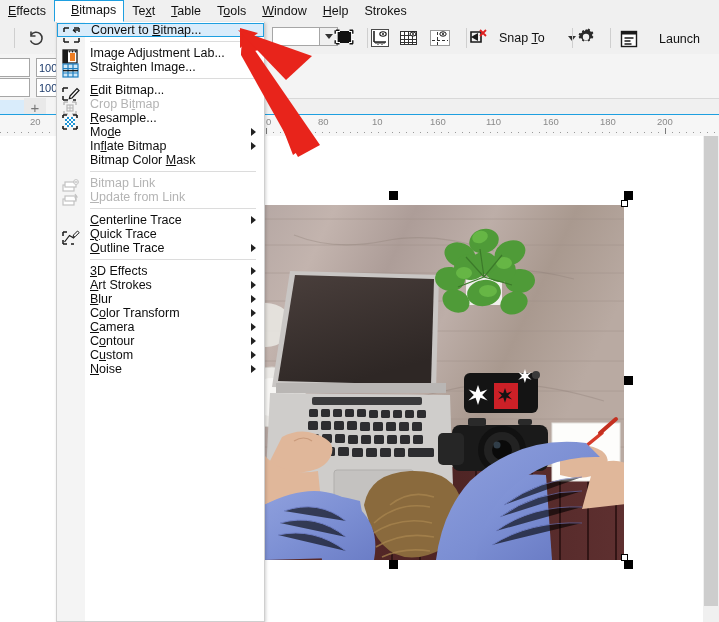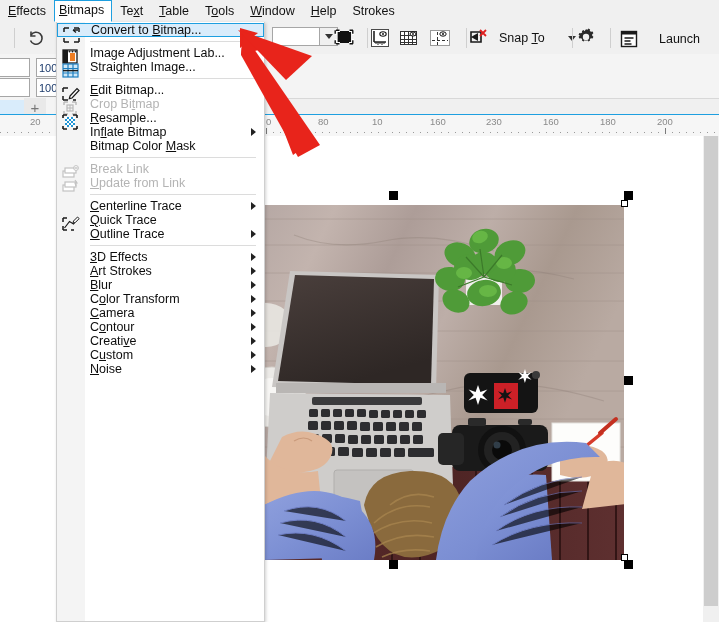--- a/index.html
+++ b/index.html
@@ -9,21 +9,21 @@
     font-size:12px;color:#1a1a1a;background:#ffffff;
     -webkit-font-smoothing:antialiased;
   }
   #root{position:relative;width:719px;height:622px;overflow:hidden;background:#f0f0f0;}
 
   
   .menubar{position:absolute;left:0;top:0;width:719px;height:22px;background:#f0f0f0;
            display:flex;align-items:center;}
   .menubar .mi{padding:3px 8px 4px 8px;font-size:12.5px;color:#111;line-height:14px;white-space:nowrap;}
   .menubar .mi.active{background:#ffffff;border:1px solid #1e9fe0;border-bottom:1px solid #ffffff;
-                      padding:2px 7px 4px 4px;position:relative;z-index:60;}
+                      padding:2px 7px 4px 16px;position:relative;z-index:60;}
   .u{text-decoration:underline;}
 
   
   .tb1{position:absolute;left:0;top:22px;width:719px;height:32px;background:#f0f0f0;
        border-bottom:1px solid #e2e2e2;display:flex;align-items:center;}
   .tb2{position:absolute;left:0;top:54px;width:719px;height:44px;background:#f4f4f4;
        border-bottom:1px solid #d8d8d8;display:flex;align-items:center;}
   .sep{width:1px;height:20px;background:#cfcfcf;margin:0 6px;}
   .tbtn{display:flex;align-items:center;gap:20px;padding:3px 5px;cursor:default;}
   .tlabel{font-size:12.5px;color:#111;white-space:nowrap;}
@@ -279,21 +279,21 @@
     <div style="position:absolute;left:-12px;top:46px;width:36px;height:14px;background:#d9ecfb;"></div>
     <div class="plus" style="left:24px;top:44px;width:22px;height:18px;">+</div>
   </div>
 
   <div class="hruler">
     <div class="tk" style="left:30px;">20</div>
     <div class="tk" style="left:266px;">0</div>
     <div class="tk" style="left:318px;">80</div>
     <div class="tk" style="left:372px;">10</div>
     <div class="tk" style="left:430px;">160</div>
-    <div class="tk" style="left:486px;">230</div>
+    <div class="tk" style="left:486px;">110</div>
     <div class="tk" style="left:543px;">160</div>
     <div class="tk" style="left:600px;">180</div>
     <div class="tk" style="left:657px;">200</div>
     <div class="tk" style="left:731px;">22</div>
     <div id="rulerticks">
         <div class="dot" style="left: 0px;"></div>
         <div class="dot" style="left: 7px;"></div>
         <div class="dot" style="left: 14px;"></div>
         <div class="dot" style="left: 21px;"></div>
         <div class="dot" style="left: 28px;"></div>
@@ -650,35 +650,39 @@
                 <rect x="6" y="10" width="2" height="2"></rect>
                 <rect x="10" y="10" width="2" height="2"></rect>
                 <rect x="4" y="12" width="2" height="2"></rect>
                 <rect x="8" y="12" width="2" height="2"></rect>
                 <rect x="12" y="12" width="2" height="2"></rect>
               </g>
             </svg></span>
           <span class="lbl"><span class="u">R</span>esample...</span>
         </div>
         <div class="row">
+          <span class="lbl">Mo<span class="u">d</span>e</span>
+          <span class="arw"></span>
+        </div>
+        <div class="row">
           <span class="lbl">In<span class="u">fl</span>ate Bitmap</span>
           <span class="arw"></span>
         </div>
         <div class="row">
           <span class="lbl">Bitmap Color <span class="u">M</span>ask</span>
         </div>
         <div class="divider"></div>
         <div class="row dis">
           <span class="ico"><svg width="20" height="18" viewBox="0 0 20 18">
               <rect x="2" y="7" width="11" height="6" fill="#fff" stroke="#c2c2c2" stroke-width="1.2"></rect>
               <rect x="4" y="4" width="11" height="5" fill="#fff" stroke="#c2c2c2" stroke-width="1.2"></rect>
               <circle cx="15" cy="4" r="2.4" fill="#fff" stroke="#c2c2c2"></circle>
               <path d="M13.4 4h3.2" stroke="#c2c2c2" stroke-width="1.4"></path>
             </svg></span>
-          <span class="lbl">Break Link</span>
+          <span class="lbl">Bitmap Link</span>
         </div>
         <div class="row dis">
           <span class="ico"><svg width="20" height="18" viewBox="0 0 20 18">
               <rect x="2" y="7" width="11" height="6" fill="#fff" stroke="#c2c2c2" stroke-width="1.2"></rect>
               <rect x="4" y="4" width="11" height="5" fill="#fff" stroke="#c2c2c2" stroke-width="1.2"></rect>
               <path d="M14 2 l2 3 -2 0 1 3" stroke="#c2c2c2" stroke-width="1.2" fill="none"></path>
             </svg></span>
           <span class="lbl"><span class="u">U</span>pdate from Link</span>
         </div>
         <div class="divider"></div>
@@ -714,24 +718,20 @@
         <div class="row">
           <span class="lbl">C<span class="u">o</span>lor Transform</span>
           <span class="arw"></span>
         </div>
         <div class="row">
           <span class="lbl"><span class="u">C</span>amera</span>
           <span class="arw"></span>
         </div>
         <div class="row">
           <span class="lbl">C<span class="u">o</span>ntour</span>
-          <span class="arw"></span>
-        </div>
-        <div class="row">
-          <span class="lbl">Creati<span class="u">v</span>e</span>
           <span class="arw"></span>
         </div>
         <div class="row">
           <span class="lbl">C<span class="u">u</span>stom</span>
           <span class="arw"></span>
         </div>
         <div class="row">
           <span class="lbl"><span class="u">N</span>oise</span>
           <span class="arw"></span>
         </div>

